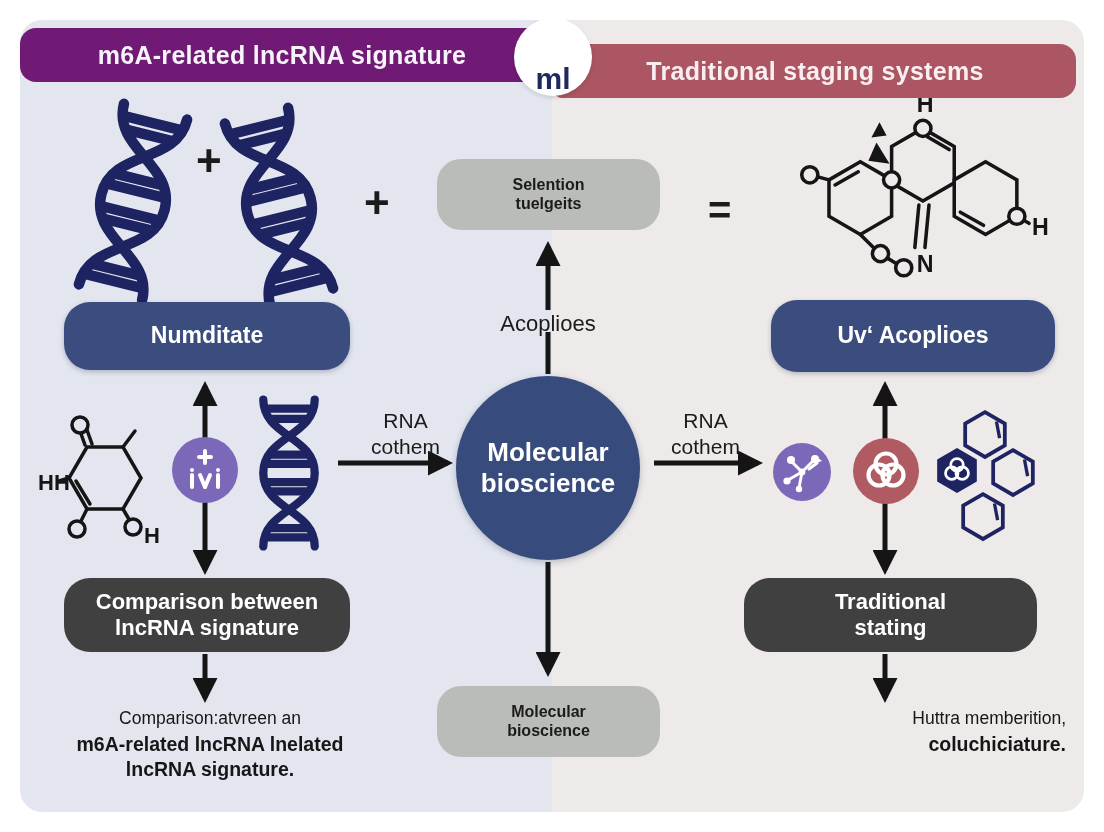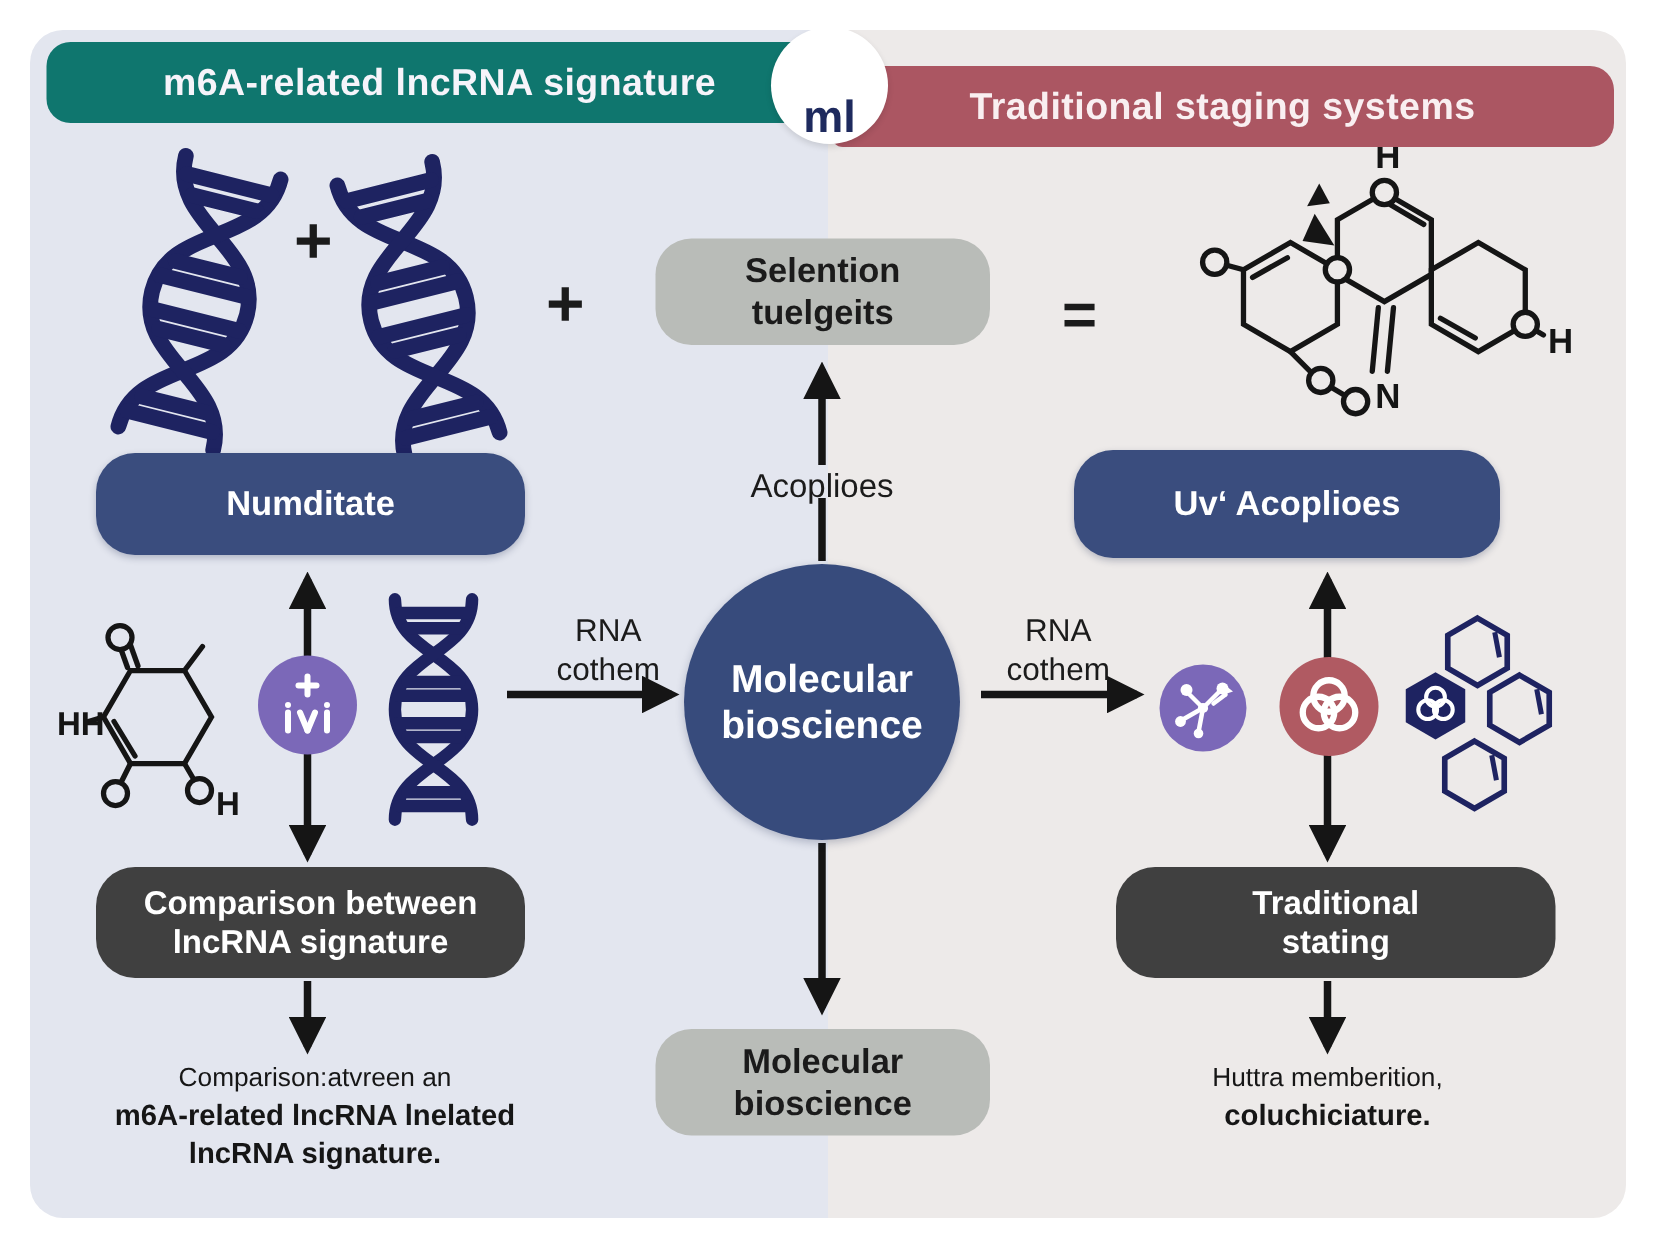--- a/index.html
+++ b/index.html
@@ -2,29 +2,29 @@
 <html><head>
 <meta charset="utf-8">
 <style>
   html,body{margin:0;padding:0;background:#ffffff;}
   .page{position:relative;width:1104px;height:832px;background:#ffffff;font-family:"Liberation Sans",sans-serif;overflow:hidden;}
   .canvas{position:absolute;left:20px;top:20px;width:1064px;height:792px;border-radius:22px;overflow:hidden;}
   .panel-left{position:absolute;left:0;top:0;width:532px;height:792px;background:#e3e6ef;}
   .panel-right{position:absolute;left:532px;top:0;width:532px;height:792px;background:#edeae9;}
   .hdr{position:absolute;top:8px;height:54px;display:flex;align-items:center;justify-content:center;
        color:#f6f4fa;font-weight:bold;font-size:25px;letter-spacing:.3px;z-index:3;}
-  .hdr-left{left:11px;width:524px;background:#0f766e;border-radius:16px 8px 8px 16px;}
+  .hdr-left{left:0;width:524px;background:#701a75;border-radius:16px 8px 8px 16px;}
   .hdr-right{left:534px;width:522px;background:#ab5662;border-radius:8px 16px 16px 8px;color:#f9eff1;margin-top:16px;}
   .badge{position:absolute;left:494px;top:-2px;width:78px;height:78px;border-radius:50%;background:#ffffff;
          display:flex;align-items:flex-end;justify-content:center;z-index:4;box-shadow:0 2px 4px rgba(0,0,0,.12);
          color:#1e2a5e;font-weight:bold;font-size:30px;}
   .node{position:absolute;border-radius:26px;display:flex;flex-direction:column;align-items:center;justify-content:center;
         text-align:center;font-weight:bold;z-index:2;line-height:1.18;}
   .node-navy{background:#3a4d7e;color:#ffffff;font-size:23px;box-shadow:0 2px 5px rgba(20,30,70,.25);}
-  .node-gray{background:#b9bcb8;color:#1b1b1b;font-size:23px;border-radius:24px;}
+  .node-gray{background:#b9bcb8;color:#1b1b1b;font-size:16px;border-radius:24px;}
   .node-green{background:#404040;color:#ffffff;font-size:22px;}
   .hub{position:absolute;left:436px;top:356px;width:184px;height:184px;border-radius:50%;background:#374b7c;
        display:flex;flex-direction:column;align-items:center;justify-content:center;color:#fff;font-weight:bold;
        font-size:26px;line-height:1.2;z-index:2;box-shadow:0 2px 6px rgba(20,30,70,.25);}
   .sym{position:absolute;font-weight:bold;color:#1b1b1b;z-index:2;}
   .lbl{position:absolute;color:#1b1b1b;text-align:center;z-index:2;font-size:21px;line-height:1.25;}
   .caption{position:absolute;text-align:center;color:#161616;z-index:2;}
   .caption .c1{font-size:17.5px;margin-bottom:3px;}
   .caption .c2{font-size:19.5px;font-weight:bold;line-height:1.3;}
   .iconcirc{position:absolute;border-radius:50%;z-index:2;display:flex;align-items:center;justify-content:center;}
@@ -183,21 +183,21 @@
         <circle cx="100" cy="160" r="8" fill="#edeae9"></circle>
         <circle cx="123" cy="174" r="8" fill="#edeae9"></circle>
       </g>
       <polygon points="99,30 106,43 91,45" fill="#151515"></polygon>
       <polygon points="96,50 109,71 88,68" fill="#151515"></polygon>
       <text x="136" y="20" font-size="23" font-weight="bold" fill="#151515">H</text>
       <text x="250" y="142" font-size="23" font-weight="bold" fill="#151515">H</text>
       <text x="136" y="178" font-size="23" font-weight="bold" fill="#151515">N</text>
     </svg>
 
-    <div class="node node-navy" style="left:696px;top:280px;width:284px;height:72px;">
+    <div class="node node-navy" style="left:751px;top:280px;width:284px;height:72px;">
       <div>Uvʻ Acoplioes</div>
     </div>
 
     <div class="iconcirc" style="left:753px;top:423px;width:58px;height:58px;background:#7b68b8;">
       <svg width="58" height="58" viewBox="0 0 58 58">
         <g stroke="#ffffff" stroke-width="3" stroke-linecap="round">
           <line x1="29" y1="29" x2="18" y2="18"></line>
             <line x1="29" y1="29" x2="41" y2="17"></line>
           <line x1="29" y1="29" x2="15" y2="37"></line>
             <line x1="29" y1="29" x2="26" y2="45"></line>
@@ -251,18 +251,18 @@
     <div class="node node-green" style="left:44px;top:558px;width:286px;height:74px;">
       <div>Comparison between</div>
       <div>lncRNA signature</div>
     </div>
 
     <div class="caption" style="left:25px;top:688px;width:330px;">
       <div class="c1">Comparison:atvreen an</div>
       <div class="c2">m6A-related lncRNA lnelated</div>
       <div class="c2">lncRNA signature.</div>
     </div>
-    <div class="caption" style="left:700px;top:688px;width:330px;">
+    <div class="caption" style="left:716px;top:688px;width:330px;text-align:right;">
       <div class="c1">Huttra memberition,</div>
       <div class="c2">coluchiciature.</div>
     </div>
   </div>
 </div>
 
 </body></html>

